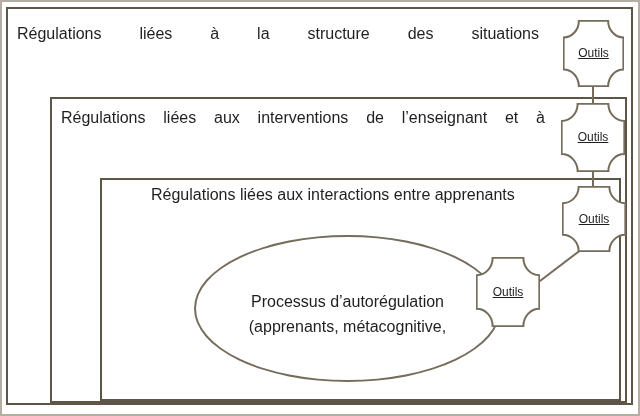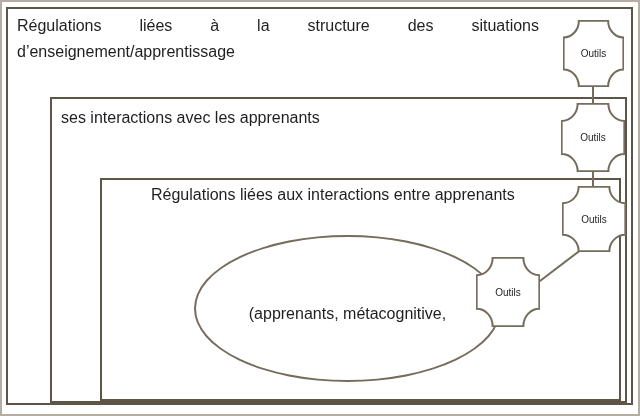--- a/index.html
+++ b/index.html
@@ -12,72 +12,72 @@
   .canvas{
     position:relative;width:640px;height:416px;box-sizing:border-box;
     border:2px solid var(--frame);background:#fff;overflow:hidden;
     font-family:"Liberation Sans",sans-serif;color:var(--text);
   }
   .rect{position:absolute;box-sizing:border-box;border:2px solid var(--border);background:transparent;}
   .rect1{left:4px;top:5px;width:627px;height:398px;}
   .rect2{left:48px;top:95px;width:577px;height:306px;}
   .rect3{left:98px;top:176px;width:521px;height:223px;padding-left:40px;}
   .txt{font-size:16px;line-height:26px;}
-  .rect1 .txt{padding:4px 92px 0 9px;}
+  .rect1 .txt{padding:12px 92px 0 9px;}
   .rect2 .txt{padding:6px 80px 0 9px;}
   .rect3 .txt{padding:2px 10px 0 9px;}
   .just{text-align:justify;text-align-last:justify;}
   .ellipse{
     position:absolute;left:192px;top:233px;width:307px;height:147px;box-sizing:border-box;
     border:2px solid var(--accent);border-radius:50%;background:#fff;
     display:flex;flex-direction:column;align-items:center;justify-content:center;
     padding-top:10px;font-size:16px;line-height:25px;text-align:center;
   }
   .connectors{position:absolute;left:0;top:0;width:640px;height:416px;pointer-events:none;}
   .connectors line{stroke:var(--accent);stroke-width:2;}
   .badge{position:absolute;display:flex;align-items:center;justify-content:center;}
   .badge svg{position:absolute;left:0;top:0;width:100%;height:100%;}
   .badge path{fill:#fff;stroke:var(--accent);stroke-width:2;vector-effect:non-scaling-stroke;}
-  .badge .lbl{position:relative;font-size:10px;line-height:15px;}
+  .badge .lbl{position:relative;font-size:12px;line-height:15px;text-decoration:underline;}
   .b1{left:561px;top:18px;width:61px;height:67px;}
   .b2{left:559px;top:101px;width:64px;height:69px;}
   .b3{left:560px;top:184px;width:64px;height:66px;}
   .b4{left:474px;top:255px;width:64px;height:70px;}
 </style>
 </head>
 <body>
 
 <div class="canvas">
 
   <div class="rect rect1">
     <div class="txt">
       <div class="just">Régulations liées à la structure des situations</div>
-      <div>d’enseignement/apprentissage</div>
     </div>
   </div>
 
   <div class="rect rect2">
     <div class="txt">
-      <div>ses interactions avec les apprenants</div>
+      <div class="just">Régulations liées aux interventions de l’enseignant et à</div>
     </div>
   </div>
 
   <div class="rect rect3">
     <div class="txt">
       <div>Régulations liées aux interactions entre apprenants</div>
     </div>
   </div>
 
   <svg class="connectors">
     <line x1="591" y1="83" x2="591" y2="103"></line>
     <line x1="591" y1="168" x2="591" y2="188"></line>
     <line x1="580" y1="247" x2="534" y2="282"></line>
   </svg>
 
   <div class="ellipse">
+    <div>Processus d’autorégulation</div>
     <div>(apprenants, métacognitive,</div>
   </div>
 
   <div class="badge b1">
     <svg viewBox="0 0 100 100" preserveAspectRatio="none">
       <path d="M 26 1 H 74 A 25 25 0 0 0 99 26 V 74 A 25 25 0 0 0 74 99 H 26 A 25 25 0 0 0 1 74 V 26 A 25 25 0 0 0 26 1 Z"></path>
     </svg>
     <span class="lbl">Outils</span>
   </div>
 

